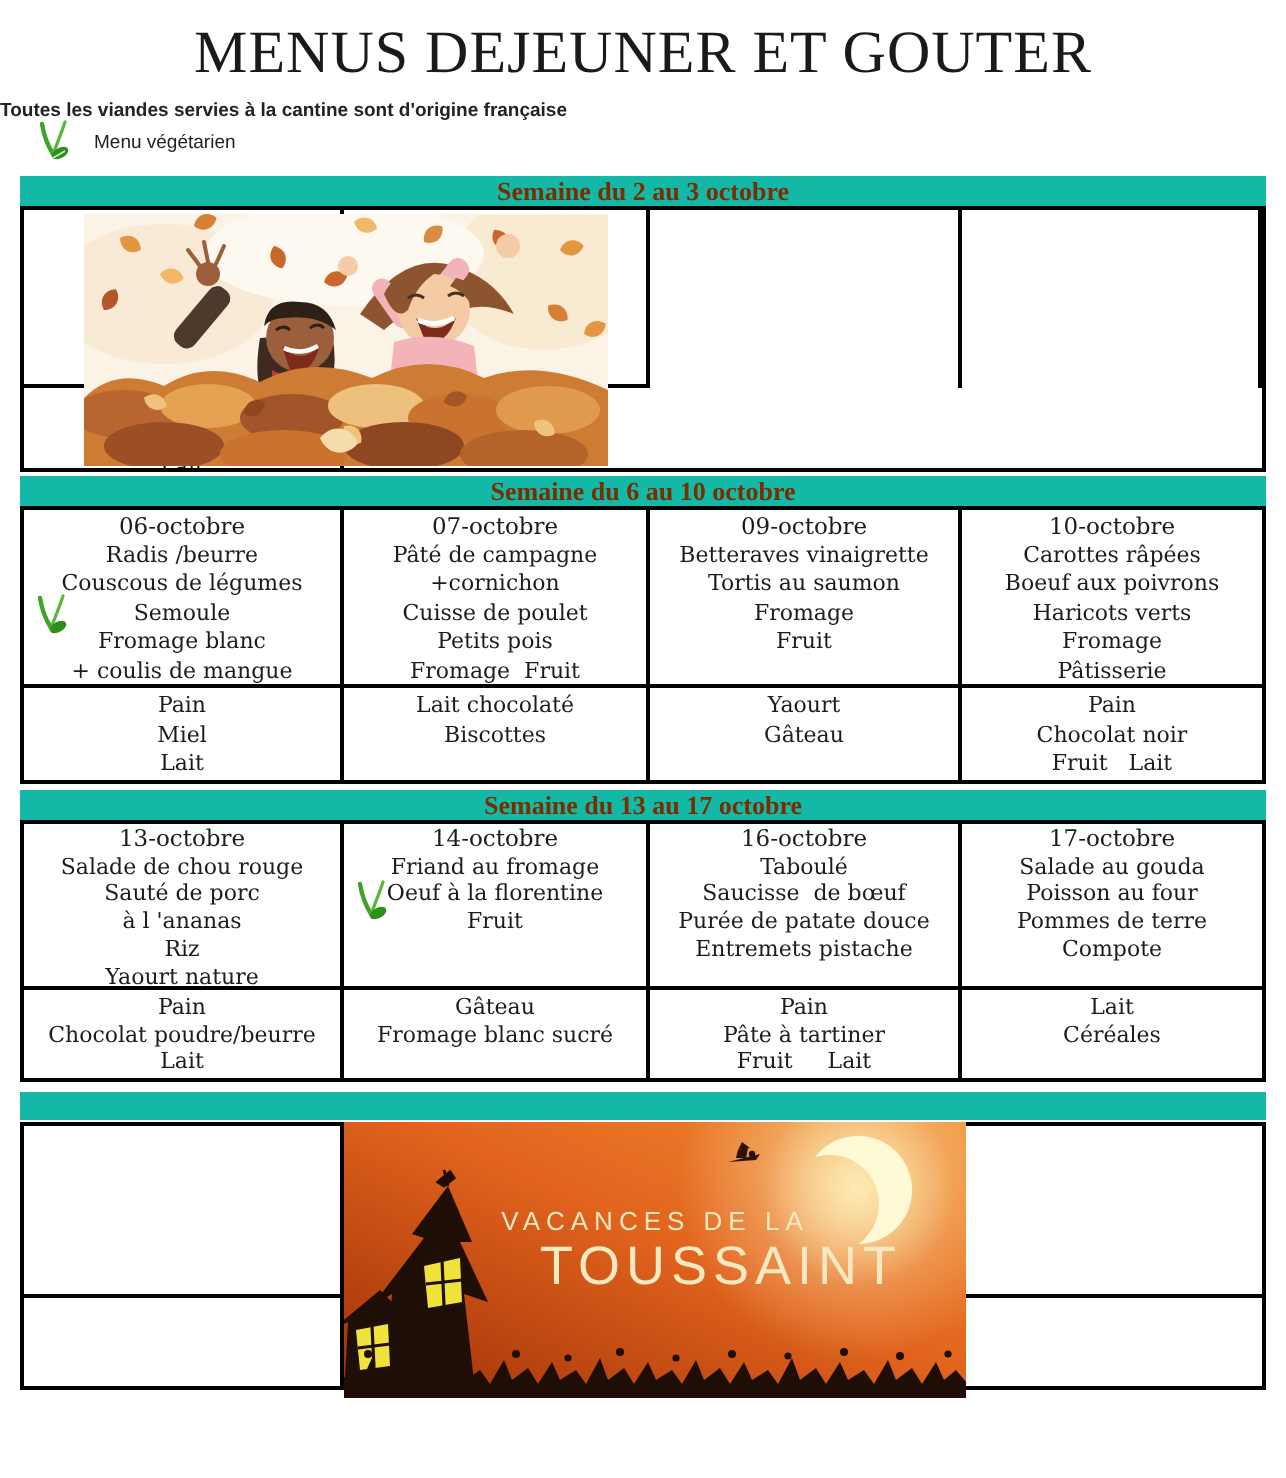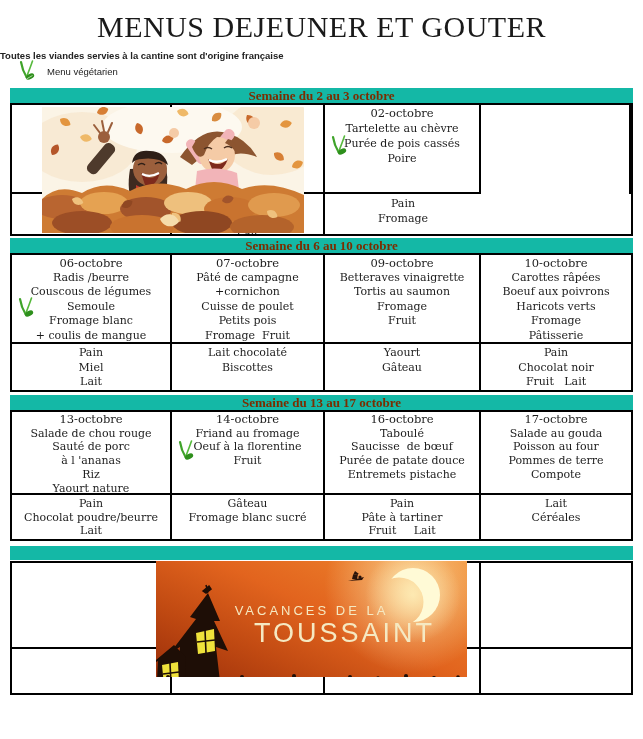--- a/index.html
+++ b/index.html
@@ -29,21 +29,21 @@
   .cell.lc{border-right:none;}
   .cell.lr{border-bottom:none;}
   .date{font-size:11.5px;line-height:var(--lh,14.5px);padding-top:1px;}
   .ln{font-size:11px;line-height:var(--lh,14.5px);white-space:pre-wrap;}
   .gout{padding-top:2px;}
 
   .veg{position:absolute;width:18px;height:22px;}
 
   .photo{position:absolute;left:30px;top:2px;width:262px;height:126px;overflow:hidden;}
 
-  .vac{position:absolute;left:144px;top:-2px;width:311px;height:116px;overflow:hidden;
+  .vac{position:absolute;left:160px;top:-2px;width:311px;height:138px;overflow:hidden;
        background:
          radial-gradient(circle at 82% 22%, rgba(255,243,190,.65), rgba(255,243,190,0) 32%),
          linear-gradient(205deg,#F08A30 0%,#E2641E 45%,#C14A12 72%,#9C2F0A 100%);}
   .vac svg{position:absolute;left:0;top:0;}
   .vacText{position:absolute;left:0;width:100%;text-align:center;color:#F5E9C2;
            font-family:"Liberation Sans", sans-serif;}
   .vt1{top:42px;font-size:13px;letter-spacing:3px;}
   .vt2{top:57px;font-size:27px;letter-spacing:3px;padding-left:33px;}
 </style>
 </head>
@@ -62,33 +62,20 @@
       <path d="M8.5 19 Q11 17.5 14.5 15.5" stroke="#CFEAC6" stroke-width=".8" fill="none"></path>
     </svg>
     <span class="lbl">Menu végétarien</span>
   </div>
 
   <div class="banner" style="top:88px">Semaine du 2 au 3 octobre</div>
 
   <div class="grid w1">
     <div class="cell"></div>
     <div class="cell"></div>
-    <div class="cell">
-      <svg class="veg" style="left:5px;top:30px" viewBox="0 0 18 22">
-        <path d="M3 2 C4 8 6 13 8.5 17" stroke="#3FA32A" stroke-width="2.2" fill="none" stroke-linecap="round"></path>
-        <path d="M14.5 1 C12.5 7 10.5 12 8.5 17" stroke="#56B93C" stroke-width="1.6" fill="none" stroke-linecap="round"></path>
-        <ellipse cx="12" cy="16.5" rx="4.5" ry="2.6" transform="rotate(-28 12 16.5)" fill="#2E8F1C"></ellipse>
-      </svg>
-      <div class="date">02-octobre</div>
-      <div>
-          <div class="ln">Tartelette au chèvre</div>
-          <div class="ln">Purée de pois cassés</div>
-          <div class="ln">Poire</div>
-        </div>
-    </div>
     <div class="cell lr"></div>
     <div class="cell lr"></div>
     <div class="cell lr gout">
       <div>
           <div class="ln">Pain</div>
           <div class="ln">Couscous</div>
           <div class="ln">Lait</div>
         </div>
     </div>
     <div class="cell lc lr gout">

